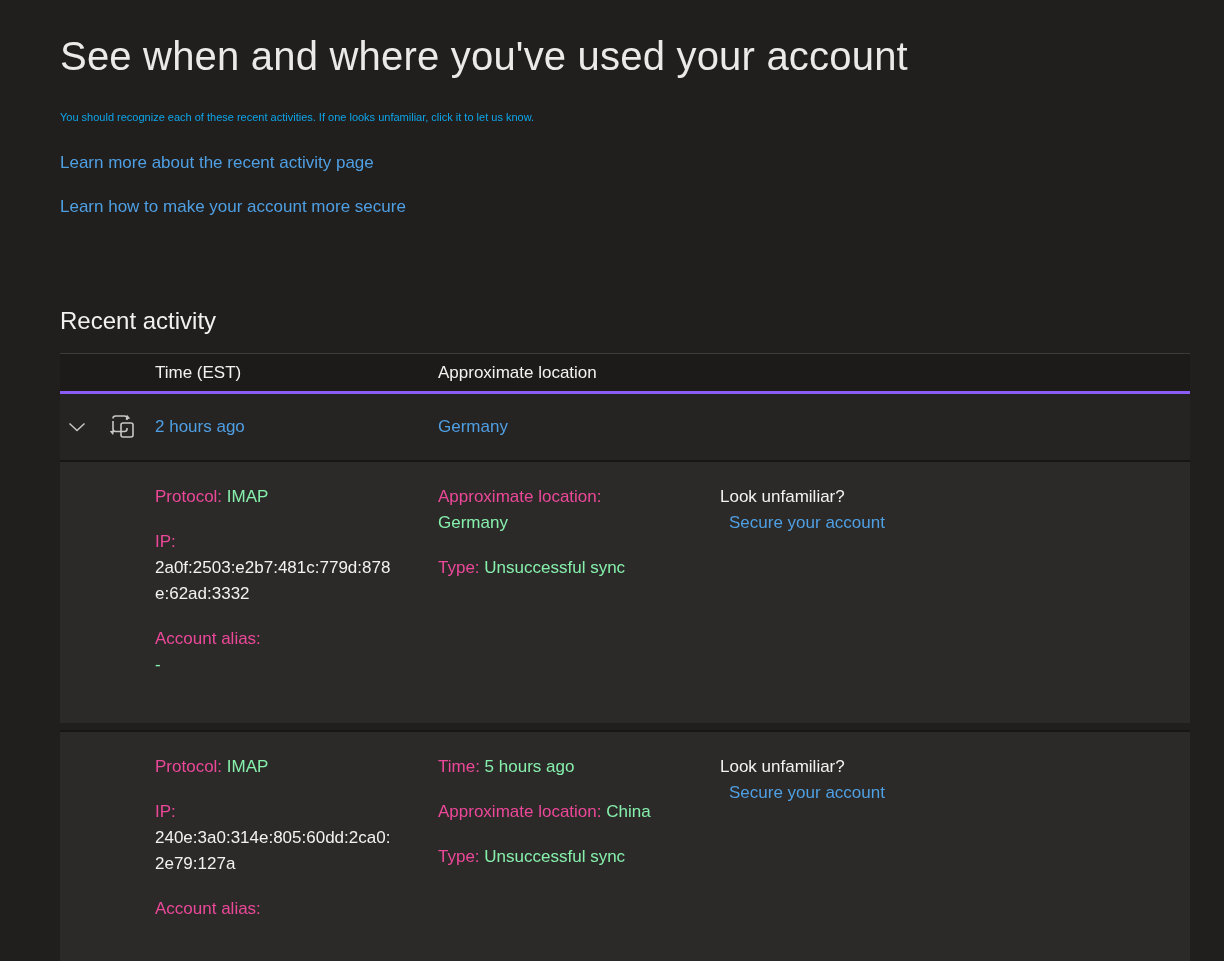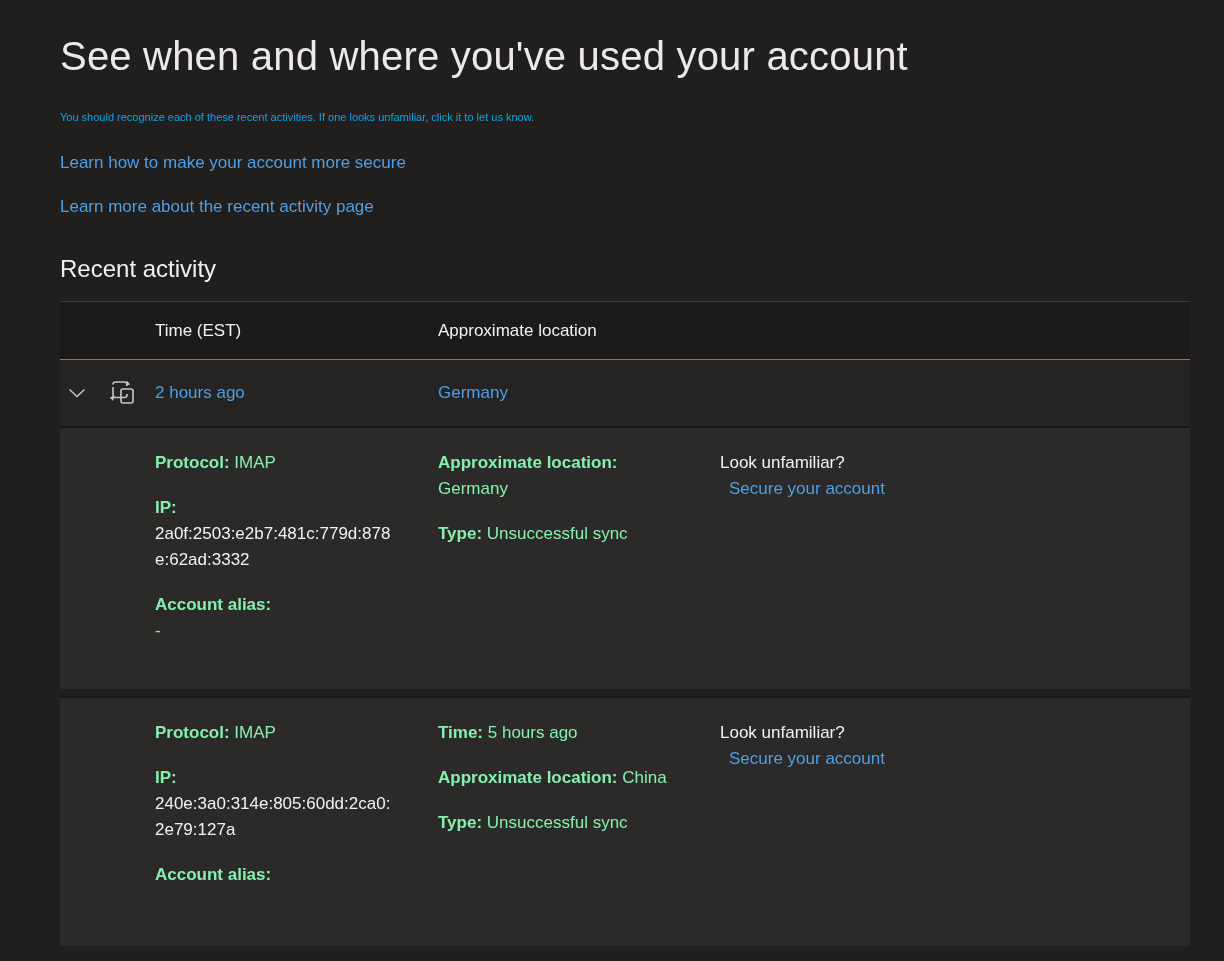--- a/index.html
+++ b/index.html
@@ -29,39 +29,39 @@
     margin-top: 24px;
     color: #4f9fe3;
     text-decoration: none;
     font-size: 17px;
     cursor: pointer;
     width: fit-content;
   }
   a.link:first-of-type { margin-top: 30px; }
 
   h2.section-title {
-    margin-top: 38px;
+    margin-top: 90px;
     font-size: 24px;
     font-weight: 400;
     color: #f2f1ef;
   }
 
   .table { margin-top: 18px; }
 
   .grid-row {
     display: grid;
     grid-template-columns: 95px 283px 282px 1fr;
     align-items: center;
   }
 
   .thead {
-    height: 59px;
+    height: 41px;
     background: #1c1b1a;
     border-top: 1px solid #3c3b39;
-    border-bottom: 1px solid #8b5cf6;
+    border-bottom: 3px solid #8b5cf6;
   }
   .th { font-size: 17px; color: #f3f2f1; font-weight: 400; }
 
   .summary-row {
     height: 66px;
     background: #252423;
     cursor: pointer;
   }
   .row-lead {
     display: flex;
@@ -77,21 +77,21 @@
     border-top: 2px solid #171615;
     display: grid;
     grid-template-columns: 283px 282px 1fr;
     padding: 22px 0 26px 95px;
     align-items: start;
   }
   .detail-panel.first { min-height: 247px; }
   .detail-panel.second { min-height: 250px; margin-top: 7px; }
 
   .d-col p { margin: 0 0 19px 0; line-height: 26px; font-size: 17px; }
-  .lbl { color: #86efac; font-weight: bold; }
+  .lbl { color: #ec4899; }
   .val { color: #86efac; }
   .stacked .val { display: block; }
   .ip-value {
     display: block;
     max-width: 238px;
     word-break: break-all;
     color: #f3f2f1;
   }
   .col2 { max-width: 250px; }
   .unfamiliar { color: #f3f2f1; margin-bottom: 0 !important; }
@@ -107,22 +107,22 @@
 </style>
 </head>
 <body>
 
 <div class="page">
 
   <h1 class="page-title">See when and where you've used your account</h1>
 
   <p class="subtitle">You should recognize each of these recent activities. If one looks unfamiliar, click it to let us know.</p>
 
+  <a class="link">Learn more about the recent activity page</a>
   <a class="link">Learn how to make your account more secure</a>
-  <a class="link">Learn more about the recent activity page</a>
 
   <h2 class="section-title">Recent activity</h2>
 
   <div class="table">
 
     <div class="grid-row thead">
       <div class="th-spacer"></div>
       <div class="th">Time (EST)</div>
       <div class="th">Approximate location</div>
     </div>

